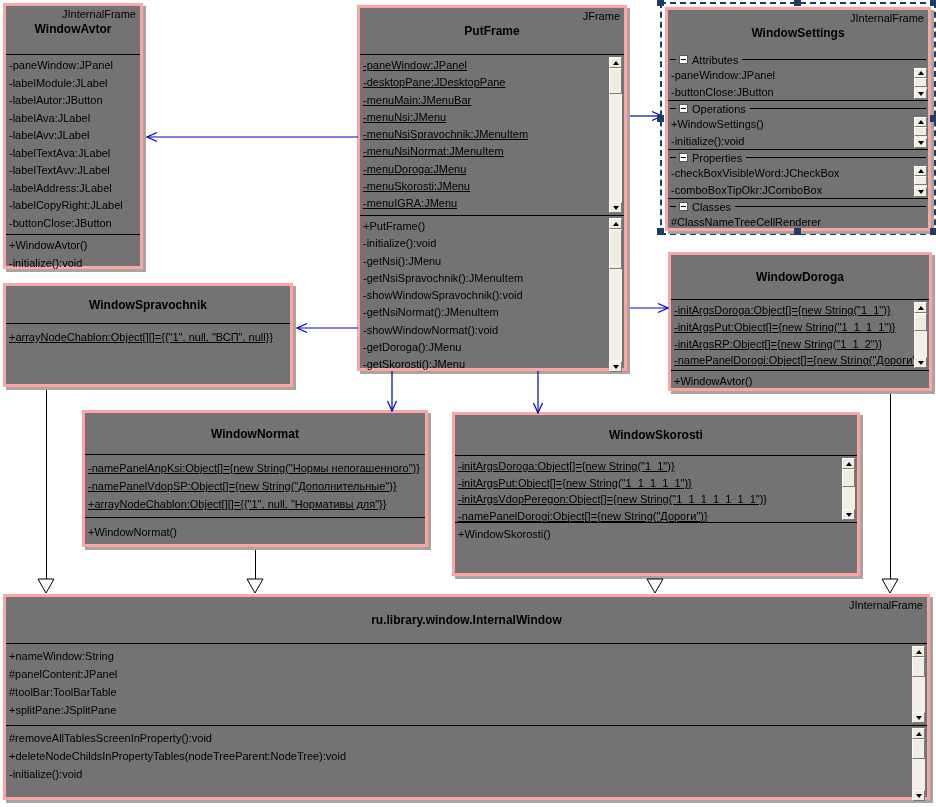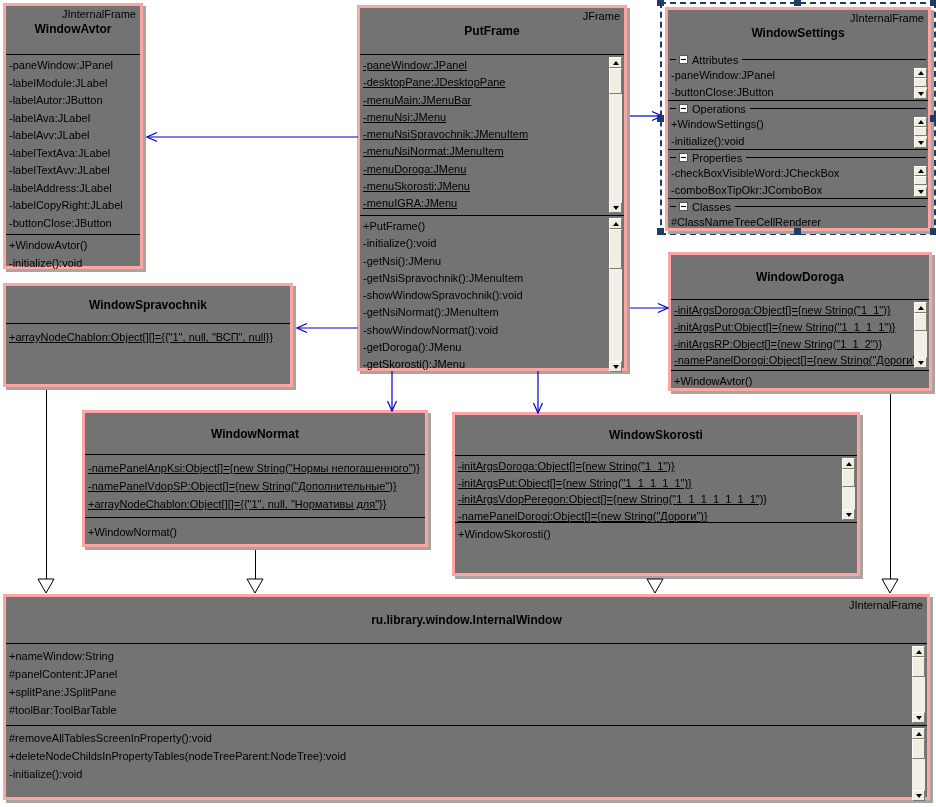--- a/index.html
+++ b/index.html
@@ -390,22 +390,22 @@
 
   <div class="ubox" style="left:3px;top:594px;width:927px;height:206px">
     <div class="hdr" style="height:46px">
       <div class="stereo">JInternalFrame</div>
       <div class="cname">ru.library.window.InternalWindow</div>
     </div>
     <div class="comp" style="height:82px">
       <div class="rows t18 pr" style="padding-top:3px">
           <div class="row">+nameWindow:String</div>
           <div class="row">#panelContent:JPanel</div>
+          <div class="row">#toolBar:ToolBarTable</div>
           <div class="row">+splitPane:JSplitPane</div>
-          <div class="row">#toolBar:ToolBarTable</div>
         </div>
       <div class="vscroll">
         <div class="sb-btn">
             <span class="tri-up"></span>
           </div>
         <div class="sb-thumb" style="height:20px"></div>
         <div class="sb-fill"></div>
         <div class="sb-btn">
             <span class="tri-down"></span>
           </div>

